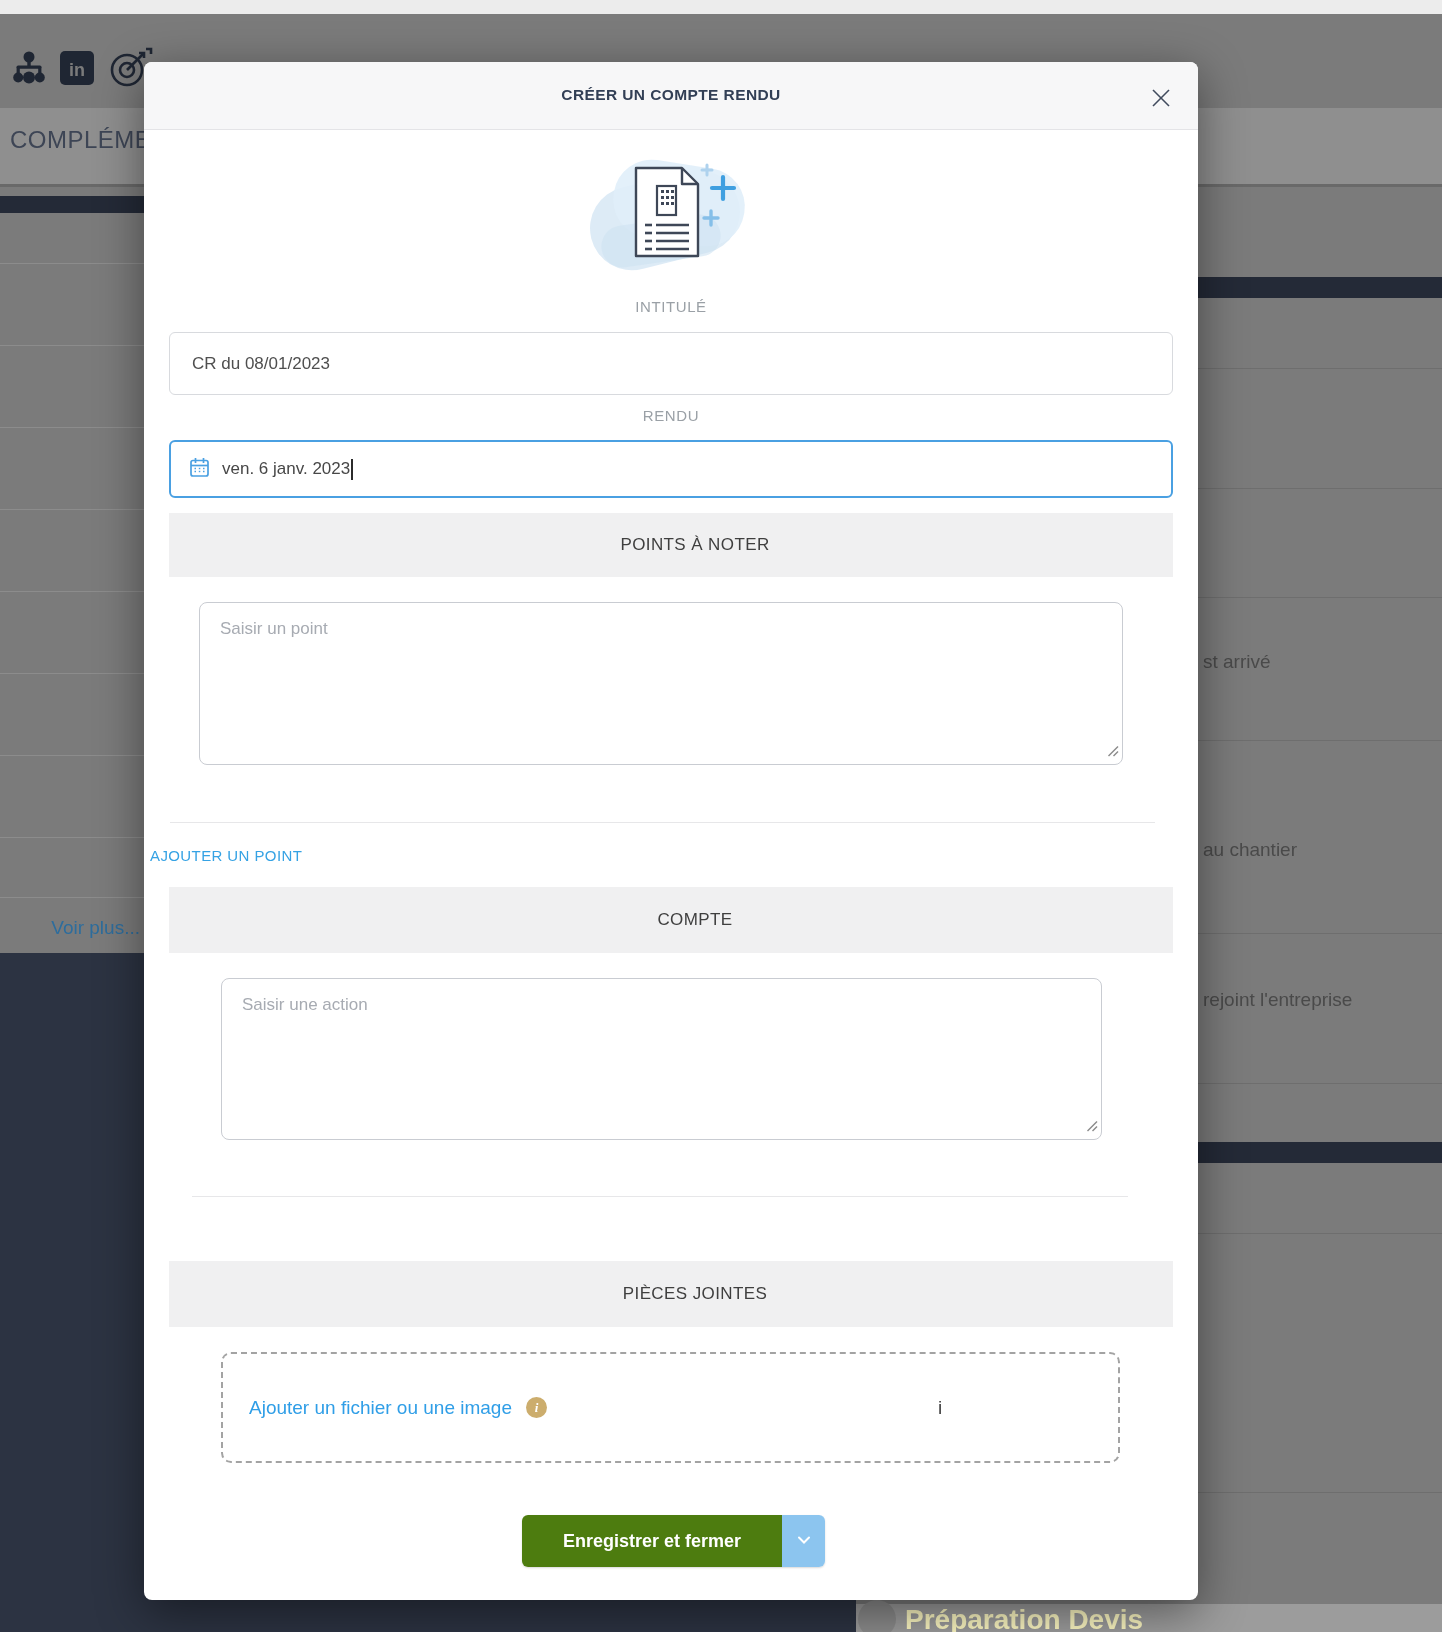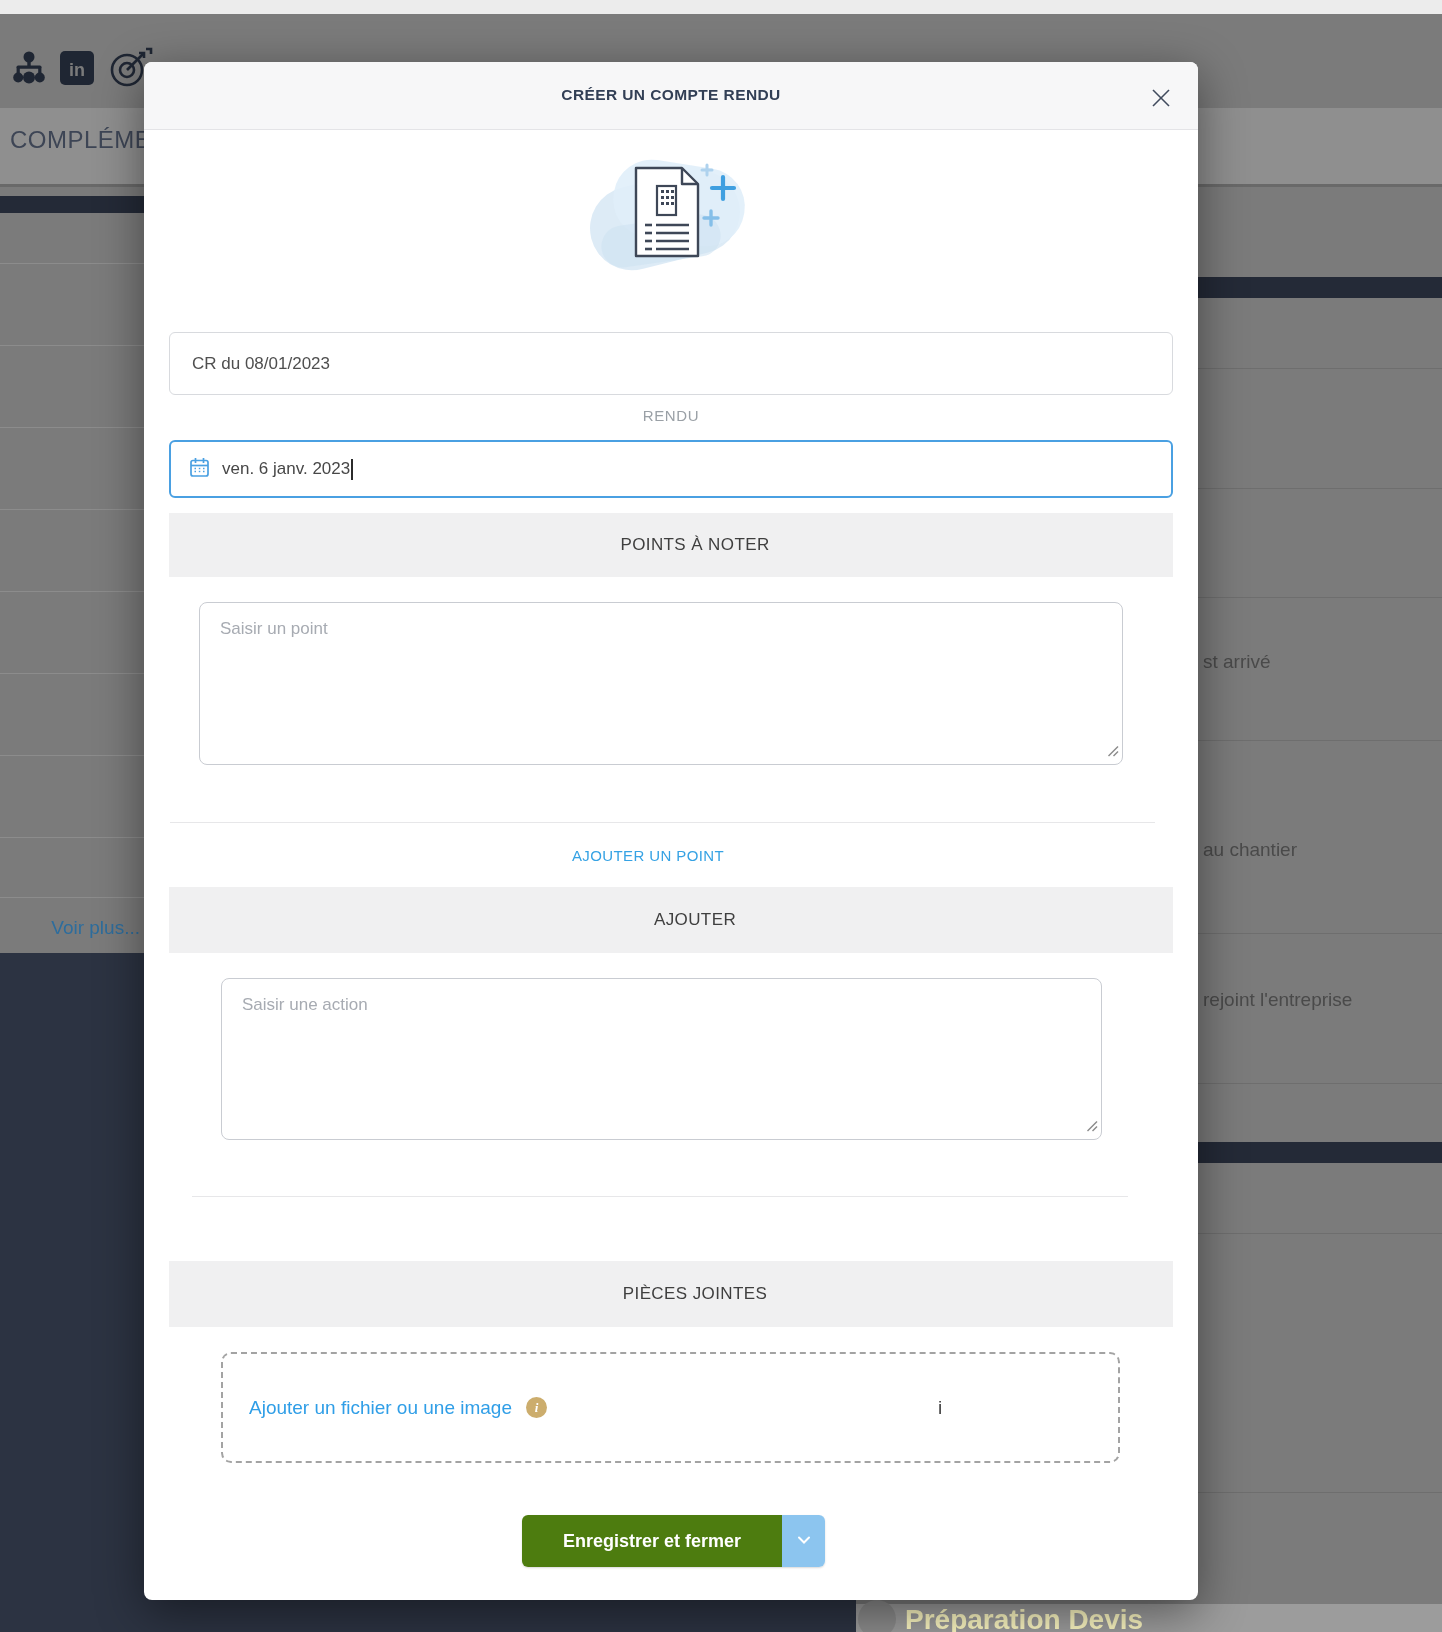--- a/index.html
+++ b/index.html
@@ -50,21 +50,21 @@
   .ta-wrap{position:absolute;}
   .ta-wrap textarea{width:100%;height:100%;border:1px solid #c9ccd2;border-radius:8px;resize:none;outline:none;
         padding:16px 20px;font-size:17px;color:#4f4f4f;}
   .ta-wrap textarea::placeholder{color:#a7abb2;opacity:1;}
   .ta1{left:55px;top:540px;width:924px;height:163px;}
   .ta2{left:77px;top:916px;width:881px;height:162px;}
   .ta-grip{position:absolute;right:4px;bottom:4px;pointer-events:none;}
   .hdiv{background:#e7e7e9;height:1px;}
   .hdiv1{left:26px;top:760px;width:985px;}
   .hdiv2{left:48px;top:1134px;width:936px;}
-  .add-link{width:976px;left:16px;text-align:center;font-size:15px;color:#35a2e4;letter-spacing:.4px;cursor:pointer;}
+  .add-link{width:976px;left:6px;text-align:left;font-size:15px;color:#35a2e4;letter-spacing:.4px;cursor:pointer;}
   .link1{top:785px;}
   .link2{top:1159px;}
   .dashed{left:77px;top:1290px;width:899px;height:111px;border:2px dashed #a3a3a3;border-radius:10px;}
   .file-link{left:26px;top:0;height:107px;display:flex;align-items:center;font-size:19px;color:#2f9ee7;cursor:pointer;}
   .info-badge{display:inline-flex;align-items:center;justify-content:center;width:21px;height:21px;border-radius:50%;
               background:#ccad6d;color:#fff;font-size:13px;font-weight:bold;font-style:italic;margin-left:14px;
               font-family:"Liberation Serif",serif;}
   .stray-i{left:715px;top:0;height:107px;display:flex;align-items:center;font-size:19px;color:#444;}
   .popup{left:526px;top:1318px;width:260px;height:115px;background:#fff;border-radius:8px;
          box-shadow:0 3px 16px rgba(0,0,0,.22);}
@@ -199,20 +199,21 @@
           <line x1="143" y1="68" x2="157" y2="68"></line>
             <line x1="150" y1="61" x2="150" y2="75"></line>
         </g>
         <g stroke="#aed2ee" stroke-width="3" stroke-linecap="round">
           <line x1="141" y1="20" x2="151" y2="20"></line>
             <line x1="146" y1="15" x2="146" y2="25"></line>
         </g>
       </svg>
     </div>
 
+    <div class="abs f-label" style="top:236px;">INTITULÉ</div>
     <input class="abs inp inp-title" type="text" value="CR du 08/01/2023" style="">
 
     <div class="abs f-label" style="top:345px;">RENDU</div>
     <div class="abs date-box">
       <span>
         <svg width="21" height="21" viewBox="0 0 21 21" fill="none" stroke="#4aa0e2" stroke-width="1.7">
           <rect x="2" y="3.5" width="17" height="15.5" rx="2"></rect>
           <line x1="6.5" y1="1" x2="6.5" y2="6"></line>
             <line x1="14.5" y1="1" x2="14.5" y2="6"></line>
           <line x1="2" y1="8.5" x2="19" y2="8.5"></line>
@@ -236,21 +237,21 @@
       <span class="ta-grip">
         <svg width="12" height="12" viewBox="0 0 12 12" stroke="#8a8a8a" stroke-width="1.4">
           <line x1="1.5" y1="11" x2="11" y2="1.5"></line>
             <line x1="6.5" y1="11" x2="11" y2="6.5"></line>
         </svg>
       </span>
     </div>
     <div class="abs hdiv hdiv1"></div>
     <div class="abs add-link link1">AJOUTER UN POINT</div>
 
-    <div class="abs band band-actions">AJOUTER</div>
+    <div class="abs band band-actions">COMPTE</div>
     <div class="ta-wrap ta2">
       <textarea placeholder="Saisir une action" style=""></textarea>
       <span class="ta-grip">
         <svg width="12" height="12" viewBox="0 0 12 12" stroke="#8a8a8a" stroke-width="1.4">
           <line x1="1.5" y1="11" x2="11" y2="1.5"></line>
             <line x1="6.5" y1="11" x2="11" y2="6.5"></line>
         </svg>
       </span>
     </div>
     <div class="abs hdiv hdiv2"></div>

